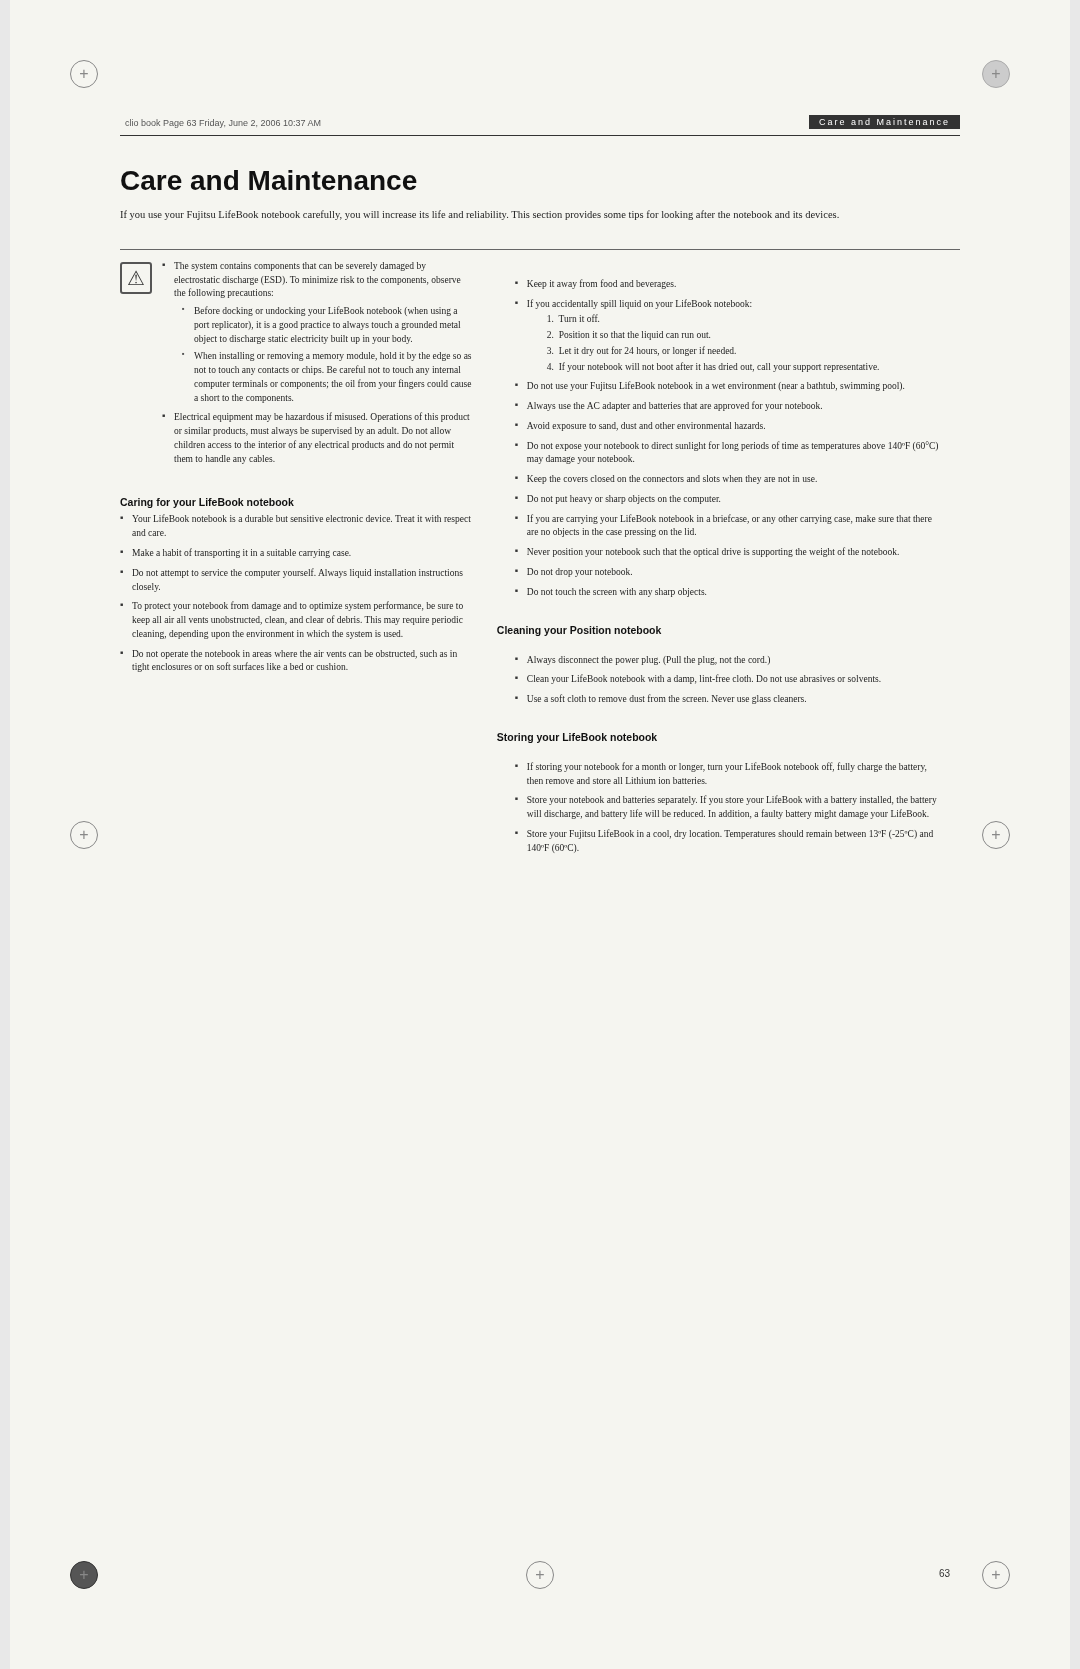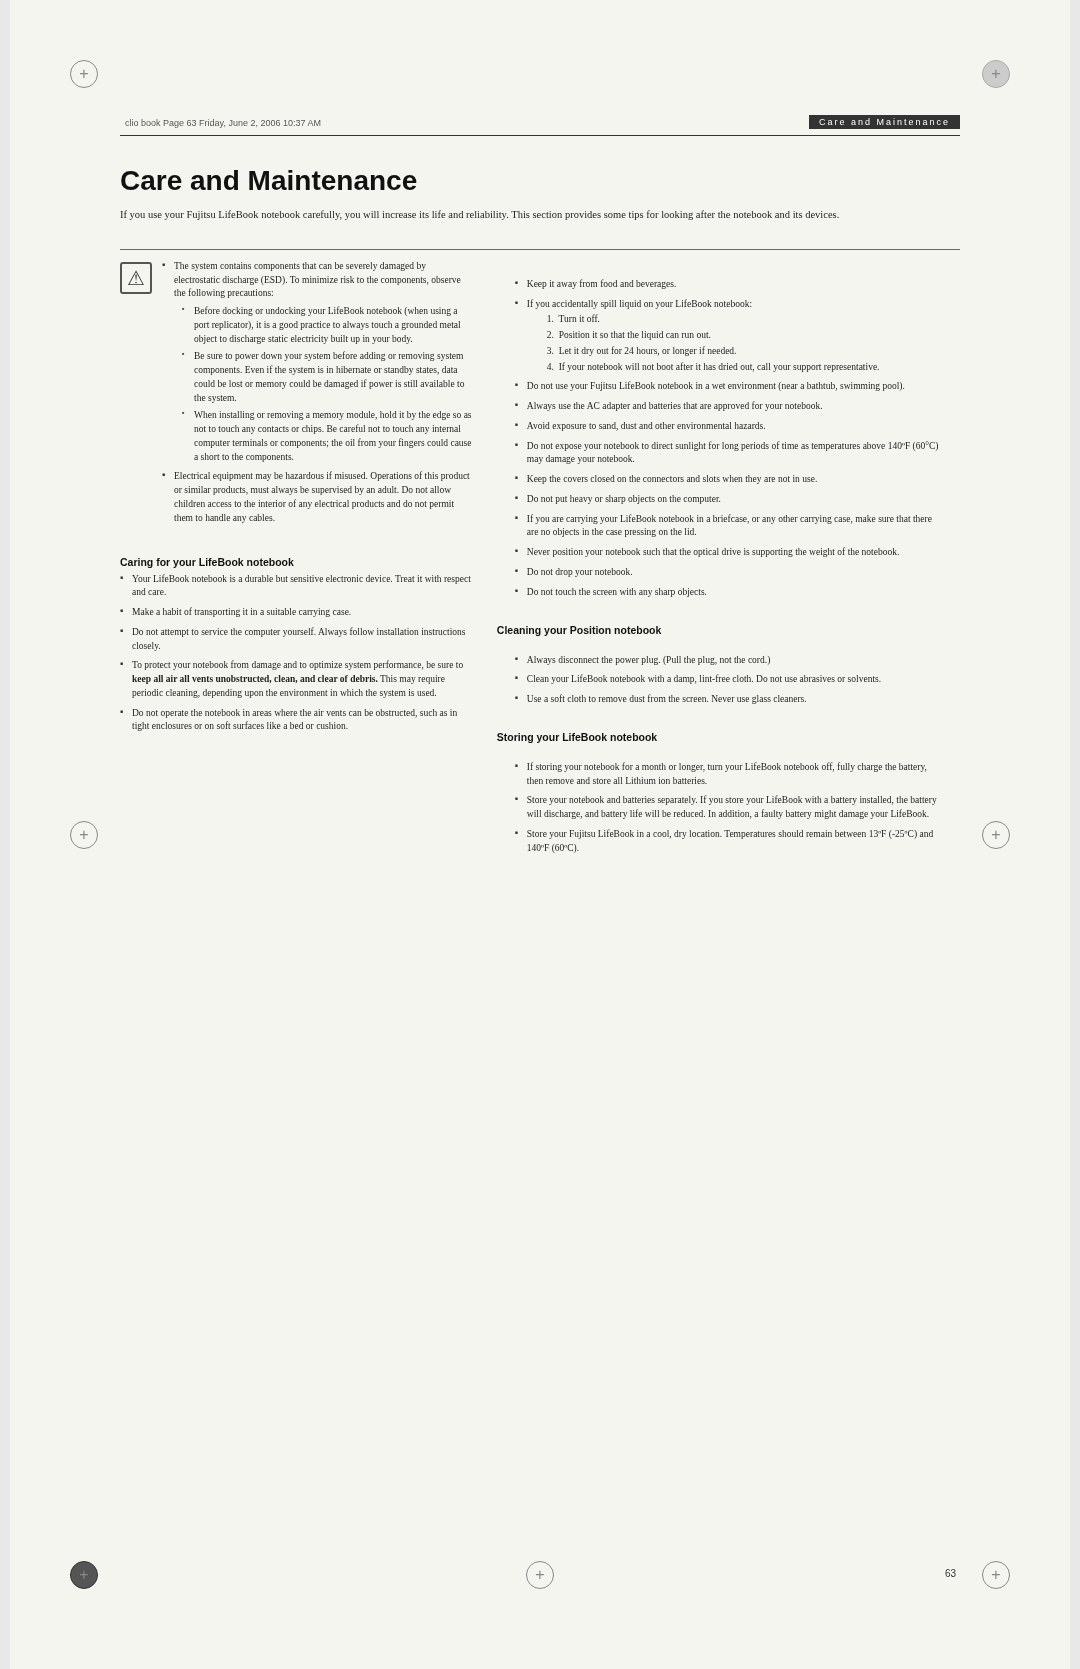--- a/index.html
+++ b/index.html
@@ -186,21 +186,21 @@
     }
     .section-heading {
       font-family: Arial, Helvetica, sans-serif;
       font-size: 10.5px;
       font-weight: bold;
       color: #111;
       margin-top: 24px;
       margin-bottom: 5px;
     }
     .bold-text {
-      font-weight: bold;
+      font-weight: normal;
     }
     
     .right-bullets {
       list-style: none;
       padding: 0;
       margin: 18px;
     }
     .right-bullets > li {
       font-size: 9.5px;
       color: #222;
@@ -227,21 +227,21 @@
       color: #222;
       line-height: 1.45;
       margin-bottom: 2px;
       padding-left: 16px;
       position: relative;
     }
     
     .page-number {
       position: absolute;
       bottom: 90px;
-      right: 114px;
+      right: 120px;
       font-size: 10px;
       color: #333;
       font-family: Arial, sans-serif;
     }
   </style>
 </head>
 <body>
 
 <div class="page">
 
@@ -274,34 +274,33 @@
       <div class="col-left">
 
         <div class="warning-section">
           <div class="warning-icon">⚠</div>
           <div class="warning-content">
             <ul class="bullet-list">
               <li>
                 The system contains components that can be severely damaged by electrostatic discharge (ESD). To minimize risk to the components, observe the following precautions:
                 <ul class="sub-bullet-list">
                   <li>Before docking or undocking your LifeBook notebook (when using a port replicator), it is a good practice to always touch a grounded metal object to discharge static electricity built up in your body.</li>
-                  <li>Be sure to power down your system before adding or removing system components. Even if the system is in hibernate or standby states, data could be lost or memory could be damaged if power is still available to the system.</li>
                   <li>When installing or removing a memory module, hold it by the edge so as not to touch any contacts or chips. Be careful not to touch any internal computer terminals or components; the oil from your fingers could cause a short to the components.</li>
                 </ul>
               </li>
               <li>Electrical equipment may be hazardous if misused. Operations of this product or similar products, must always be supervised by an adult. Do not allow children access to the interior of any electrical products and do not permit them to handle any cables.</li>
             </ul>
           </div>
         </div>
 
         <div class="section-heading">Caring for your LifeBook notebook</div>
         <ul class="bullet-list">
           <li>Your LifeBook notebook is a durable but sensitive electronic device. Treat it with respect and care.</li>
           <li>Make a habit of transporting it in a suitable carrying case.</li>
-          <li>Do not attempt to service the computer yourself. Always follow installation instructions closely.</li>
+          <li>Do not attempt to service the computer yourself. Always liquid installation instructions closely.</li>
           <li>To protect your notebook from damage and to optimize system performance, be sure to <span class="bold-text">keep all air all vents unobstructed, clean, and clear of debris.</span> This may require periodic cleaning, depending upon the environment in which the system is used.</li>
           <li>Do not operate the notebook in areas where the air vents can be obstructed, such as in tight enclosures or on soft surfaces like a bed or cushion.</li>
         </ul>
 
       </div>
 
       <div class="col-right">
 
         <ul class="right-bullets">
           <li>Keep it away from food and beverages.</li>

